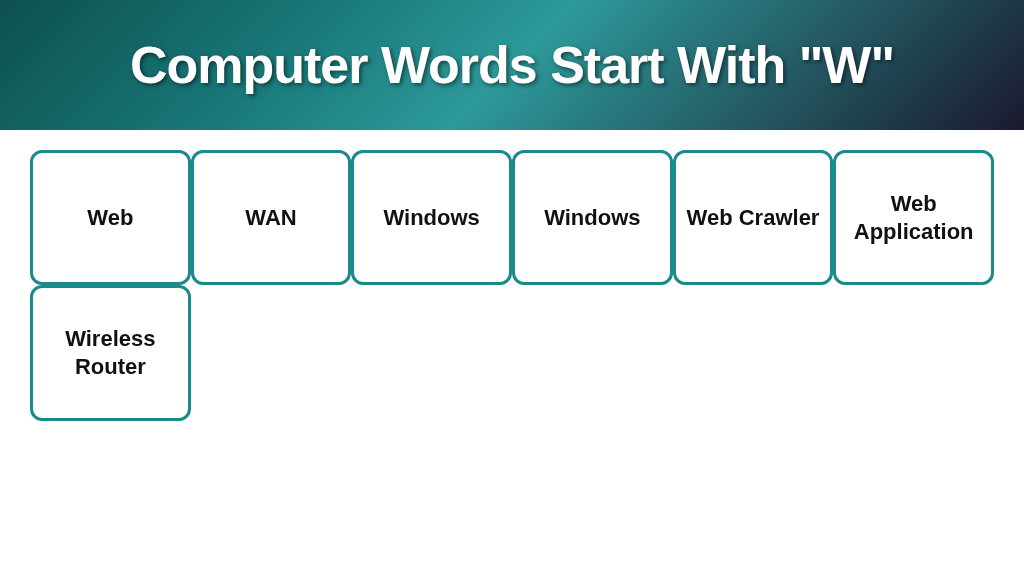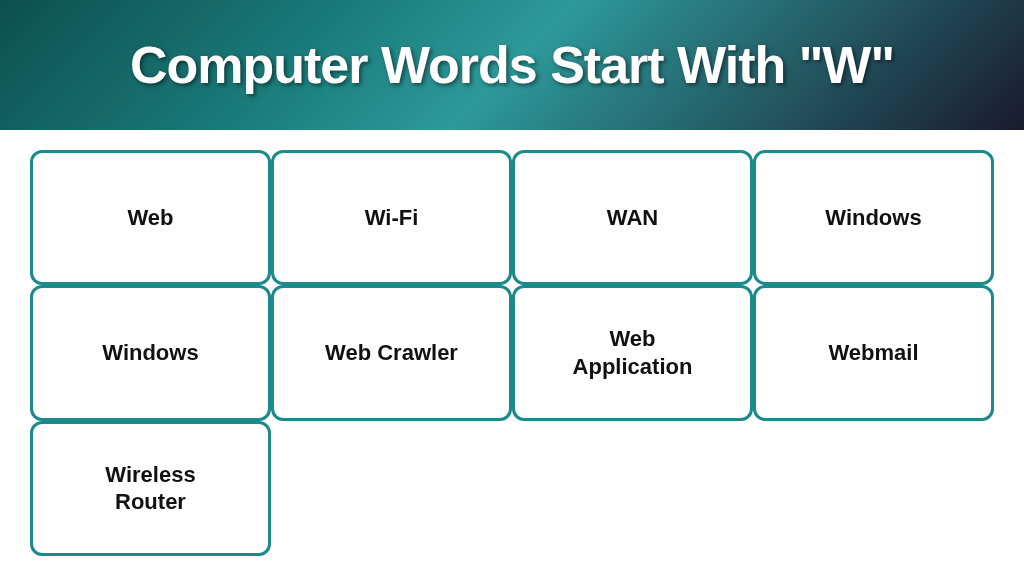--- a/index.html
+++ b/index.html
@@ -45,21 +45,21 @@
       background: white;
       flex: 1;
       display: flex;
       align-items: center;
       justify-content: center;
       padding: 20px 30px;
     }
 
     .grid {
       display: grid;
-      grid-template-columns: repeat(4, 1fr);
+      grid-template-columns: repeat(6, 1fr);
       grid-template-rows: repeat(3, 1fr);
       width: 100%;
       height: 100%;
     }
 
     .card {
       border: 3px solid #1a8a8a;
       border-radius: 12px;
       display: flex;
       align-items: center;
@@ -83,38 +83,32 @@
 <div class="page-wrapper">
   <div class="header">
     <h1 class="header-title">Computer Words Start With "W"</h1>
   </div>
   <div class="content">
     <div class="grid" id="grid-container">
     <div class="card">
           <span class="card-label">Web</span>
         </div>
         <div class="card">
-          <span class="card-label">Wi-Fi</span>
-        </div>
-        <div class="card">
           <span class="card-label">WAN</span>
         </div>
         <div class="card">
           <span class="card-label">Windows</span>
         </div>
         <div class="card">
           <span class="card-label">Windows</span>
         </div>
         <div class="card">
           <span class="card-label">Web Crawler</span>
         </div>
         <div class="card">
           <span class="card-label">Web<br>Application</span>
         </div>
         <div class="card">
-          <span class="card-label">Webmail</span>
-        </div>
-        <div class="card">
           <span class="card-label">Wireless<br>Router</span>
         </div>
       </div>
   </div>
 </div>
 
 </body></html>

